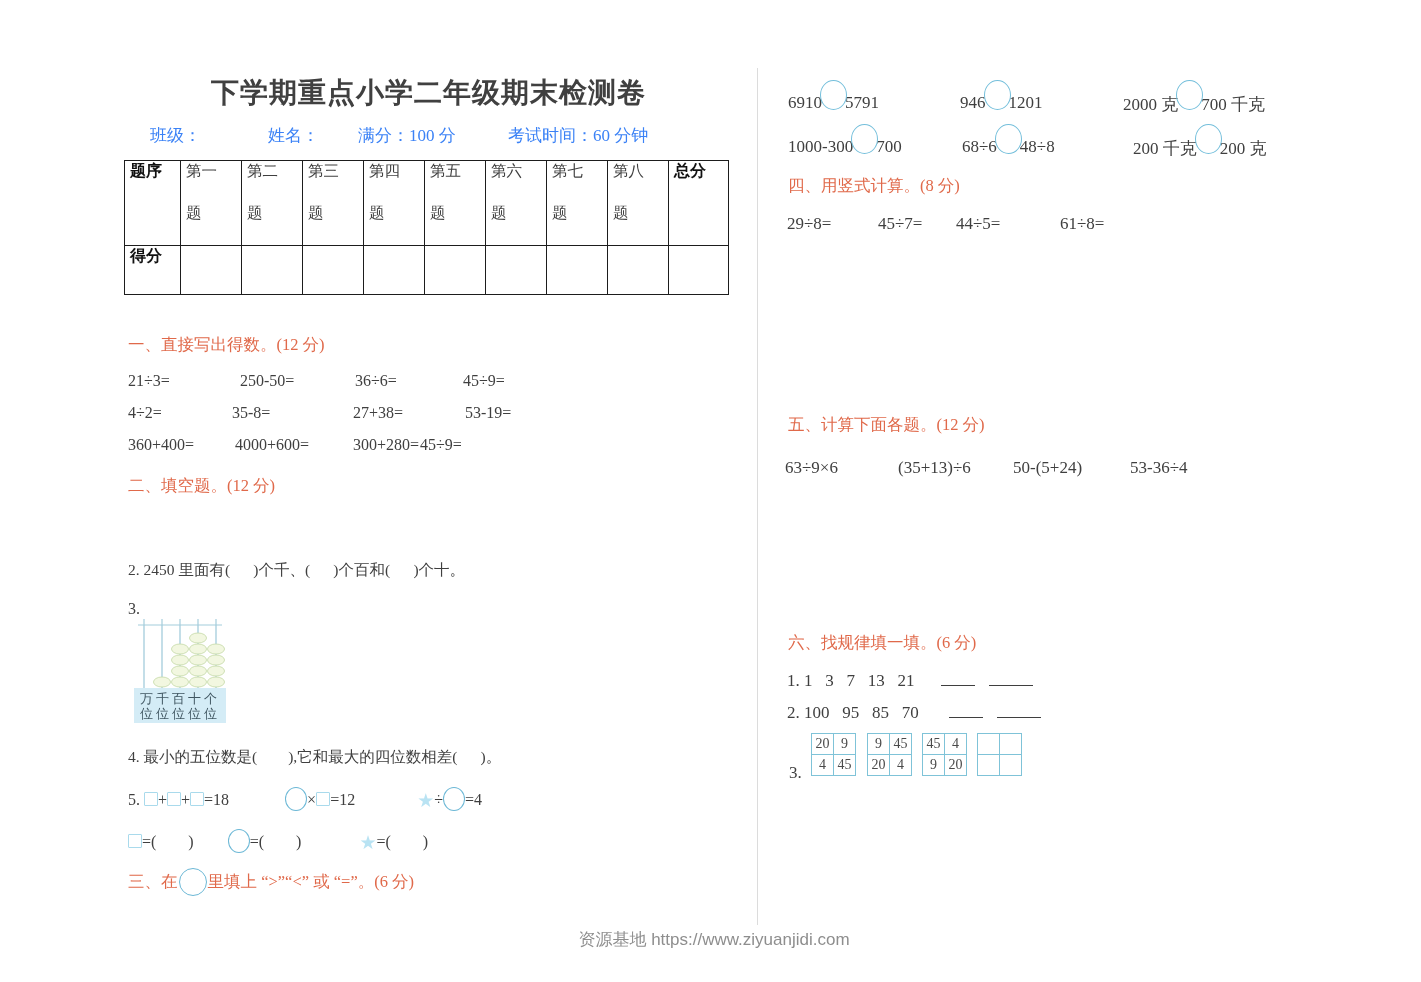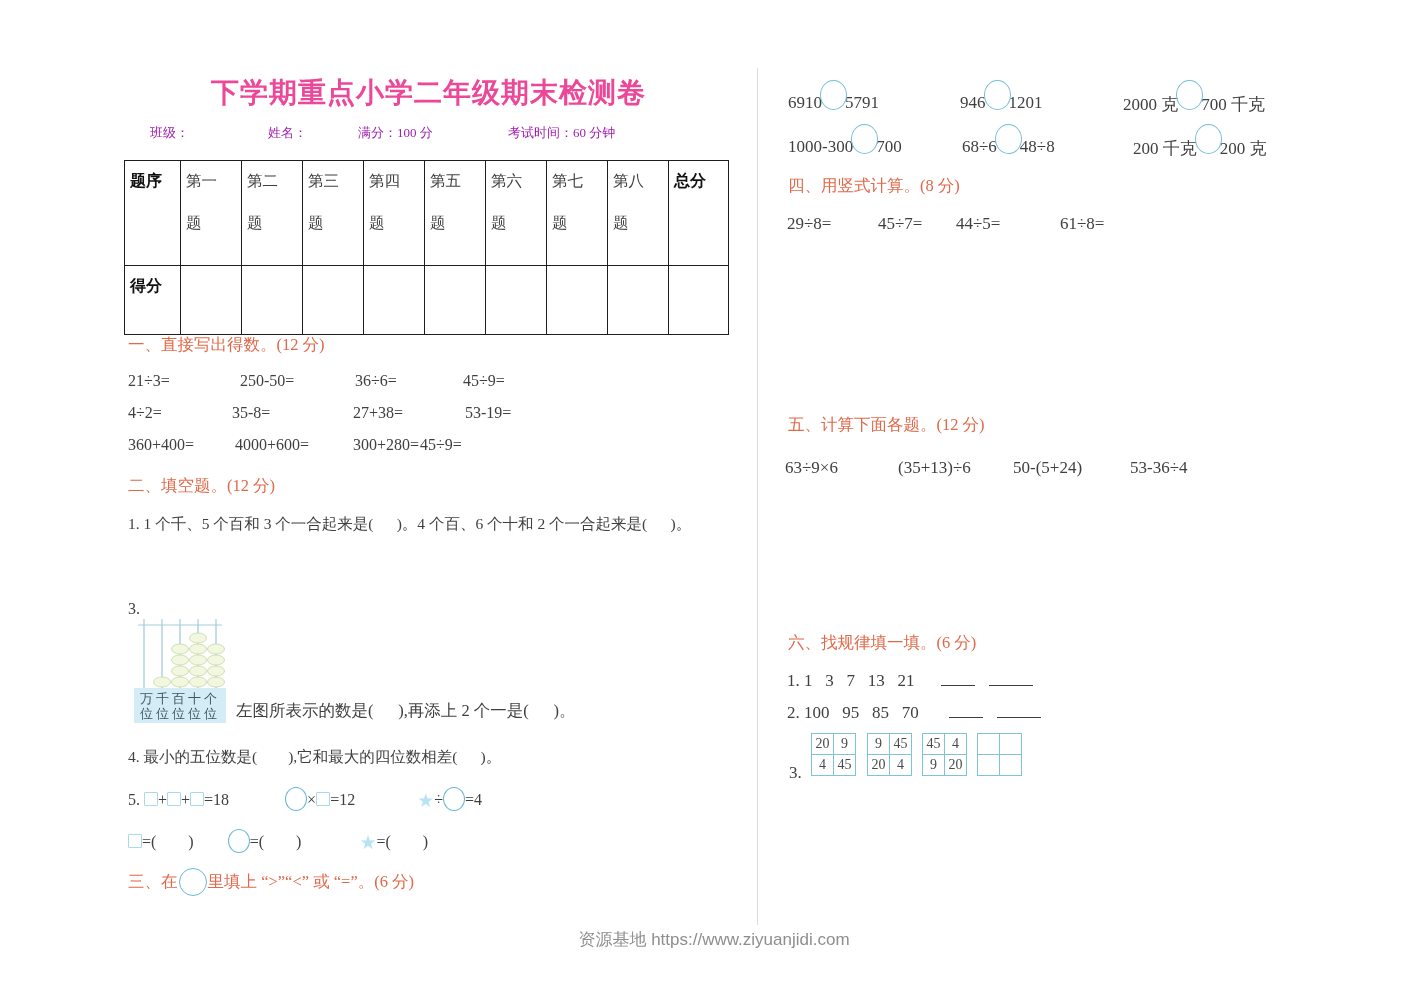--- a/index.html
+++ b/index.html
@@ -1,25 +1,25 @@
 <!DOCTYPE html>
 <html><head>
 <meta charset="utf-8">
 <style>
   html,body{margin:0;padding:0;background:#fff;}
   #page{position:relative;width:1421px;height:982px;background:#ffffff;
         font-family:"Liberation Serif",serif;color:#3f3f3f;overflow:hidden;}
   .t{position:absolute;white-space:pre;font-size:16px;line-height:1.25;}
   .h{color:#e0694a;font-size:16.5px;}
   .title{position:absolute;left:124px;top:74px;width:609px;text-align:center;
-         font-size:28px;font-weight:bold;color:#ec4899;letter-spacing:1px;}
-  .info{font-size:13px;color:#a21caf;}
+         font-size:28px;font-weight:bold;color:#404040;letter-spacing:1px;}
+  .info{font-size:17px;color:#3b82f6;}
   
   table.score{position:absolute;left:124px;top:160px;border-collapse:collapse;table-layout:fixed;}
-  table.score td{border:1.6px solid #1d1d1d;vertical-align:top;padding:10px 5px;font-size:15.5px;}
+  table.score td{border:1.6px solid #1d1d1d;vertical-align:top;padding:0 5px;font-size:15.5px;}
   table.score tr.head td{height:84px;}
   table.score tr.srow td{height:48px;}
   table.score .two div:first-child{margin-bottom:21px;}
   .b{font-weight:bold;font-family:"Liberation Sans",sans-serif;font-size:16px;color:#111;}
   
   .sq{display:inline-block;width:12px;height:12px;border:1px solid #a9daec;border-radius:1px;vertical-align:-1px;}
   .ci{display:inline-block;width:20px;height:22px;border:1px solid #6cb8d6;border-radius:50%;vertical-align:-6px;}
   .st{color:#b9e3f3;font-size:19px;font-family:"DejaVu Sans",sans-serif;vertical-align:-2px;}
   .bigci{display:inline-block;width:26px;height:26px;border:1.2px solid #6cb8d6;border-radius:50%;vertical-align:-9px;margin:0 1px;}
   
@@ -129,21 +129,21 @@
   <span class="t" style="left:128px;top:403px">4÷2=</span>
   <span class="t" style="left:232px;top:403px">35-8=</span>
   <span class="t" style="left:353px;top:403px">27+38=</span>
   <span class="t" style="left:465px;top:403px">53-19=</span>
   <span class="t" style="left:128px;top:435px">360+400=</span>
   <span class="t" style="left:235px;top:435px">4000+600=</span>
   <span class="t" style="left:353px;top:435px">300+280=</span>
   <span class="t" style="left:420px;top:435px">45÷9=</span>
 
   <span class="t h" style="left:128px;top:476px">二、填空题。(12 分)</span>
-  <span class="t" style="left:128px;top:514px;font-size:15.5px">1. 1 个千、5 个百和 3 个一合起来是(      )。4 个百、6 个十和 2 个一合起来是(      )。</span>
+  <span class="t" style="left:128px;top:560px;font-size:15.5px">2. 2450 里面有(      )个千、(      )个百和(      )个十。</span>
   <span class="t" style="left:128px;top:599px">3.</span>
 
   <svg style="position:absolute;left:134px;top:617px" width="92" height="106" viewBox="0 0 92 106">
     <rect x="0" y="71" width="92" height="35" fill="#d4ecf6"></rect>
     <line x1="4" y1="8" x2="88" y2="8" stroke="#a4cddc" stroke-width="1.2"></line>
     <line x1="10" y1="2" x2="10" y2="8" stroke="#a4cddc" stroke-width="1.2"></line>
     <line x1="28" y1="2" x2="28" y2="8" stroke="#a4cddc" stroke-width="1.2"></line>
     <line x1="46" y1="2" x2="46" y2="8" stroke="#a4cddc" stroke-width="1.2"></line>
     <line x1="64" y1="2" x2="64" y2="8" stroke="#a4cddc" stroke-width="1.2"></line>
     <line x1="82" y1="2" x2="82" y2="8" stroke="#a4cddc" stroke-width="1.2"></line>
@@ -165,21 +165,20 @@
       <ellipse cx="64" cy="21" rx="8.5" ry="5"></ellipse>
       <ellipse cx="82" cy="65" rx="8.5" ry="5"></ellipse>
         <ellipse cx="82" cy="54" rx="8.5" ry="5"></ellipse>
       <ellipse cx="82" cy="43" rx="8.5" ry="5"></ellipse>
         <ellipse cx="82" cy="32" rx="8.5" ry="5"></ellipse>
     </g>
     <text x="46" y="86" text-anchor="middle" font-size="13" letter-spacing="3" fill="#3f5560">万千百十个</text>
     <text x="46" y="101" text-anchor="middle" font-size="13" letter-spacing="3" fill="#3f5560">位位位位位</text>
   </svg>
 
-  <span class="t" style="left:236px;top:701px;font-size:16.5px">左图所表示的数是(      ),再添上 2 个一是(      )。</span>
   <span class="t" style="left:128px;top:747px;font-size:15.5px">4. 最小的五位数是(        ),它和最大的四位数相差(      )。</span>
 
   <span class="t" style="left:128px;top:787px"><span>5.</span><span> </span><span class="sq"></span><span>+</span><span class="sq"></span><span>+</span><span class="sq"></span><span>=18</span><span style="display:inline-block;width:56px"></span><span class="ci"></span><span>×</span><span class="sq"></span><span>=12</span><span style="display:inline-block;width:62px"></span><span class="st">★</span><span>÷</span><span class="ci"></span><span>=4</span></span>
 
   <span class="t" style="left:128px;top:829px"><span class="sq"></span><span>=(        )</span><span style="display:inline-block;width:34px"></span><span class="ci"></span><span>=(        )</span><span style="display:inline-block;width:58px"></span><span class="st">★</span><span>=(        )</span></span>
 
   <span class="t h" style="left:128px;top:868px"><span>三、在</span><span class="bigci"></span><span>里填上 “&gt;”“&lt;” 或 “=”。(6 分)</span></span>
 
   <div class="divider"></div>
 

